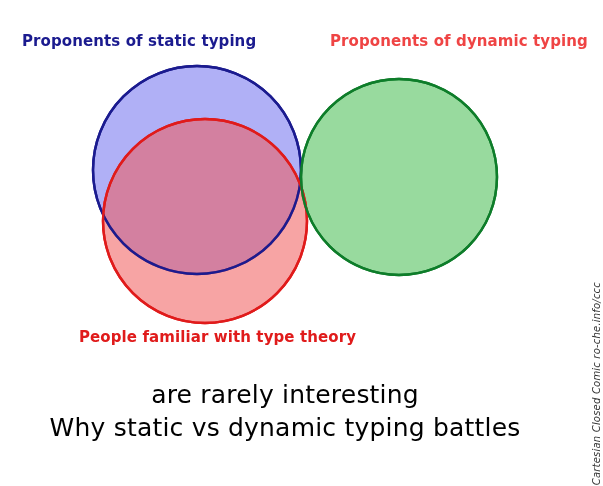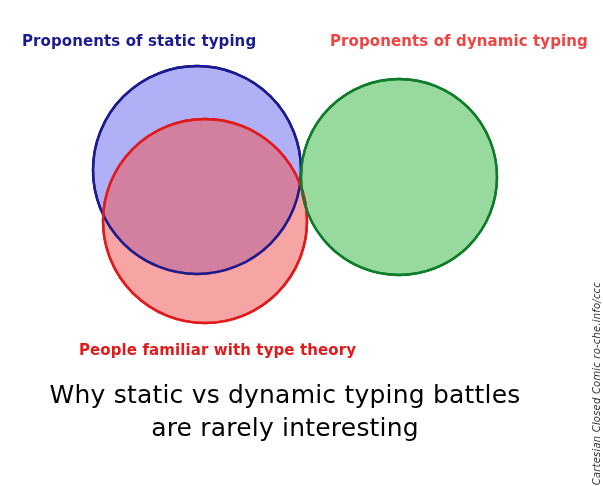--- a/index.html
+++ b/index.html
@@ -59,21 +59,20 @@
   }
   .label-dynamic {
     left: 330px;
     top: 34px;
     color: #ef4444;
   }
   .label-typetheory {
     left: 79px;
     top: 330px;
     color: #e01b1b;
-    margin-top: 13px;
   }
 
   
   .caption {
     position: absolute;
     left: 0;
     top: 378px;
     width: 570px;
     text-align: center;
     color: #000000;
@@ -124,19 +123,19 @@
     </svg>
   </div>
 
   <div class="set-label label-static">Proponents of static typing</div>
 
   <div class="set-label label-dynamic">Proponents of dynamic typing</div>
 
   <div class="set-label label-typetheory">People familiar with type theory</div>
 
   <div class="caption">
+    <span class="caption-line">are rarely interesting</span>
     <span class="caption-line">Why static vs dynamic typing battles</span>
-    <span class="caption-line">are rarely interesting</span>
   </div>
 
   <div class="attribution">Cartesian Closed Comic ro-che.info/ccc</div>
 
 </div>
 
 </body></html>

